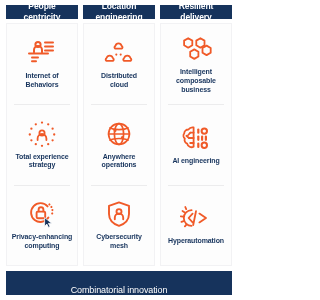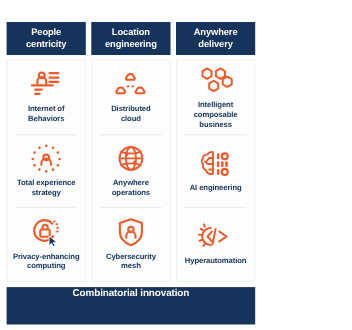--- a/index.html
+++ b/index.html
@@ -36,27 +36,26 @@
     min-width: 0;
   }
   .col-header {
     background: #16335c;
     color: #ffffff;
     font-size: 8.5px;
     font-weight: bold;
     line-height: 1.25;
     text-align: center;
     padding: 5px 14px;
-    height: 30px;
+    height: 14px;
     box-sizing: border-box;
     display: flex;
     align-items: center;
     justify-content: center;
     letter-spacing: -0.1px;
-    margin-top: 15px;
   }
   .col-header span { display: block; white-space: pre-line; }
   .card {
     flex: 1 1 auto;
     background: #fdfdfd;
     border: 1px solid #f2f2f4;
     border-top: none;
     margin-top: 4px;
     border-top: 1px solid #f2f2f4;
     display: flex;
@@ -98,25 +97,25 @@
     line-height: 1.28;
     text-align: center;
     white-space: pre-line;
     letter-spacing: -0.1px;
   }
   .footer {
     margin-top: 5px;
     background: #16335c;
     color: #ffffff;
     font-size: 9px;
-    font-weight: bold;
+    font-weight: normal;
     text-align: center;
-    height: 34px;
-    display: flex;
-    align-items: flex-start;
+    height: 24px;
+    display: flex;
+    align-items: flex-end;
     justify-content: center;
     letter-spacing: -0.1px;
     flex: 0 0 auto;
   }
 </style>
 </head>
 <body>
 
 <div class="board">
 
@@ -251,21 +250,21 @@
           </div>
           <div class="cell-label">Cybersecurity
 mesh</div>
         </div>
 
       </div>
     </div>
 
     <div class="column">
       <div class="col-header">
-        <span>Anywhere
+        <span>Resilient
 delivery</span>
       </div>
       <div class="card">
 
         <div class="cell">
           <div class="icon">
             <svg width="32" height="28" viewBox="0 0 32 28">
               <g fill="none" stroke="#f05a28" stroke-width="1.8" stroke-linejoin="round">
                 <path d="M8.2 3.2 l4.1 2.4 v4.7 l-4.1 2.4 l-4.1 -2.4 V5.6 z"></path>
                 <path d="M20.4 3.2 l4.1 2.4 v4.7 l-4.1 2.4 l-4.1 -2.4 V5.6 z"></path>

